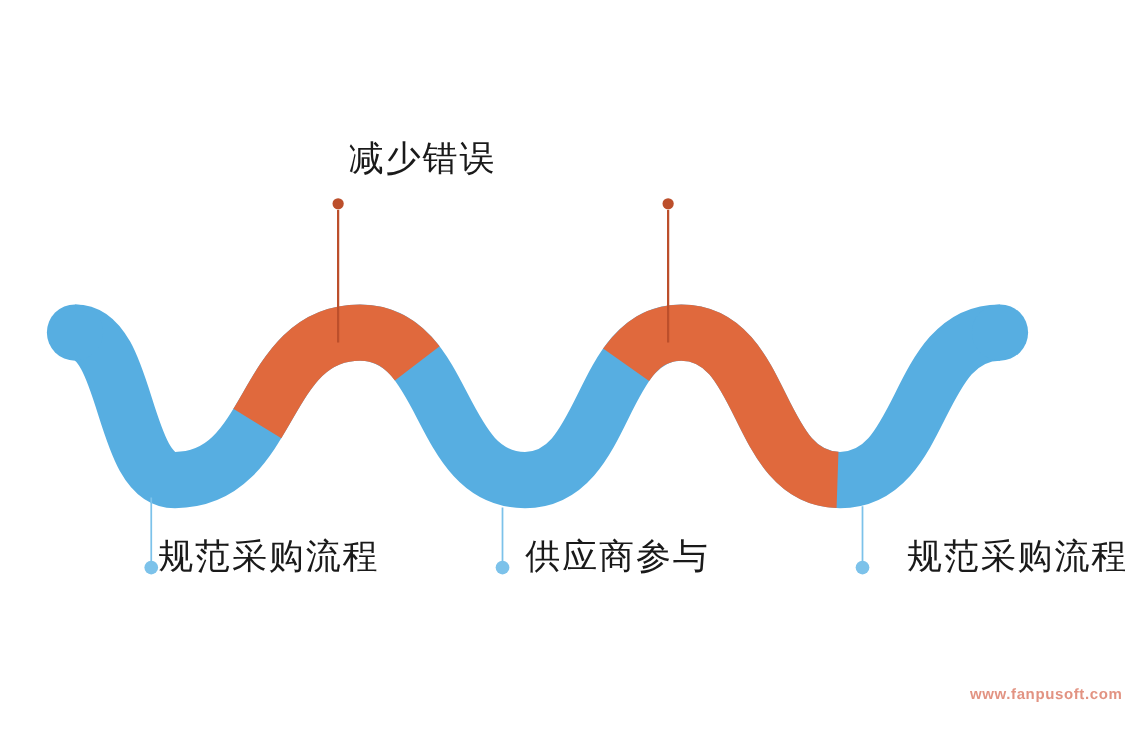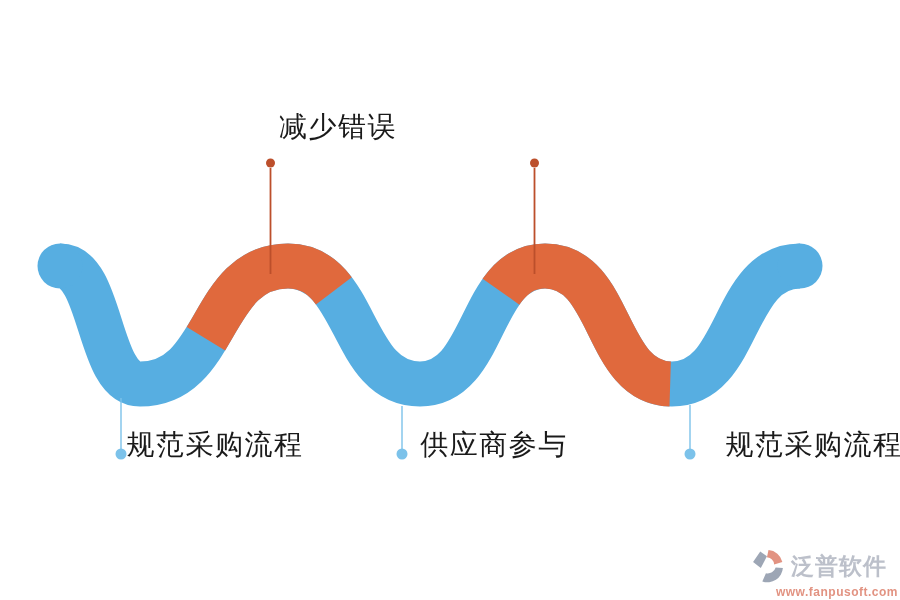--- a/index.html
+++ b/index.html
@@ -87,24 +87,16 @@
   <div class="label" style="left:338px; top:127px;">减少错误</div>
 
 
   <div class="label" style="left:215px; top:445px;">规范采购流程</div>
 
   <div class="label" style="left:814px; top:445px;">规范采购流程</div>
 
   <div class="label" style="left:494px; top:445px;">供应商参与</div>
 
   <div class="logo">
-    <div class="logo-row">
-      <svg class="logo-icon" viewBox="0 0 36 36">
-        <path d="M10,3.5 L16.5,8 L10.5,19.5 L3,13.5 Z" fill="var(--logo-icon-gray)"></path>
-        <path d="M18,2 A15,15 0 0 1 31.5,13.5 L23.5,16 A8,8 0 0 0 16.5,9 Z" fill="var(--logo-salmon)"></path>
-        <path d="M32,19.5 A15,15 0 0 1 12,32.5 L15.5,24.5 A8,8 0 0 0 25,19 Z" fill="var(--logo-icon-gray)"></path>
-      </svg>
-      <span class="logo-name">泛普软件</span>
-    </div>
     <div class="logo-url">www.fanpusoft.com</div>
   </div>
 
 </div>
 
 </body></html>

